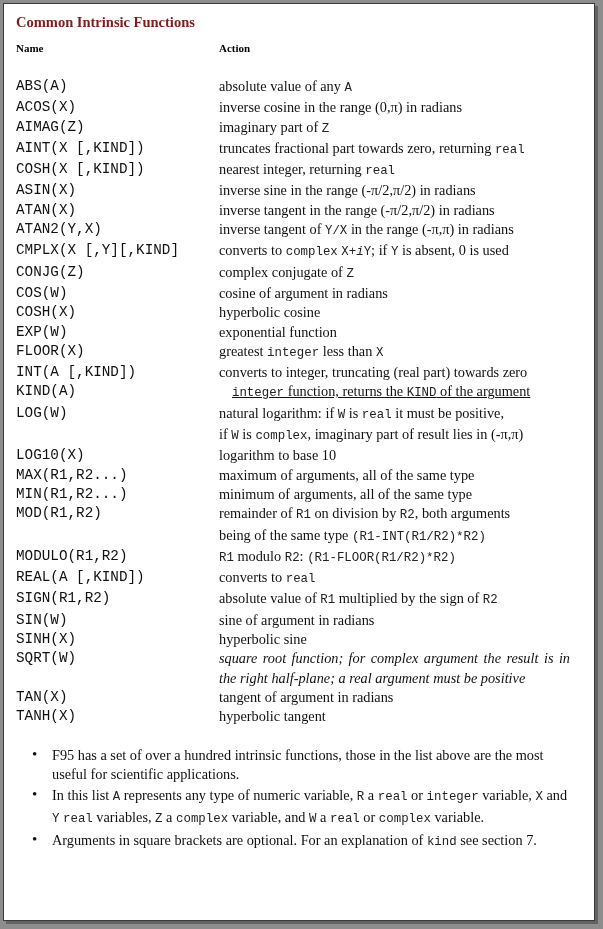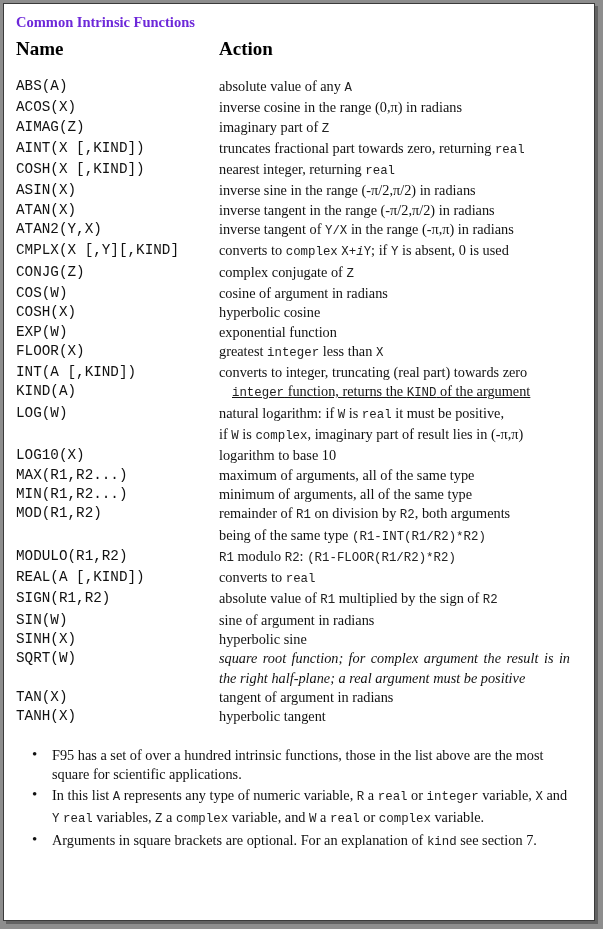--- a/index.html
+++ b/index.html
@@ -28,37 +28,37 @@
   }
 
   .inner {
     padding: 9px 12px 0 12px;
   }
 
   .title {
     font-family: "Liberation Serif", "DejaVu Serif", serif;
     font-weight: bold;
     font-size: 14.5px;
-    color: #6d28d9;
+    color: #7f1d1d;
     line-height: 18px;
     margin: 0 0 8px 0;
   }
 
   table.fn {
     border-collapse: collapse;
     width: 100%;
     table-layout: fixed;
   }
   table.fn col.c-name { width: 203px; }
   table.fn col.c-act  { width: auto; }
 
   table.fn th {
     text-align: left;
     font-weight: bold;
-    font-size: 19px;
+    font-size: 11px;
     font-family: "Liberation Serif", "DejaVu Serif", serif;
     padding: 0 0 2px 0;
     line-height: 19px;
     vertical-align: top;
   }
 
   .gaprow td { height: 17px; padding: 0; font-size: 1px; line-height: 1px; }
 
   table.fn td {
     vertical-align: top;
@@ -250,19 +250,19 @@
             <td class="act">tangent of argument in radians</td>
           </tr>
           <tr>
             <td class="name">TANH(X)</td>
             <td class="act">hyperbolic tangent</td>
           </tr>
         </tbody>
     </table>
 
     <ul class="notes">
-        <li><span class="bullet">•</span><span>F95 has a set of over a hundred intrinsic functions, those in the list above are the most square for scientific applications.</span></li>
+        <li><span class="bullet">•</span><span>F95 has a set of over a hundred intrinsic functions, those in the list above are the most useful for scientific applications.</span></li>
         <li><span class="bullet">•</span><span>In this list <code>A</code> represents any type of numeric variable, <code>R</code> a <code>real</code> or <code>integer</code> variable, <code>X</code> and <code>Y</code> <code>real</code> variables, <code>Z</code> a <code>complex</code> variable, and <code>W</code> a <code>real</code> or <code>complex</code> variable.</span></li>
         <li><span class="bullet">•</span><span>Arguments in square brackets are optional. For an explanation of <code>kind</code> see section 7.</span></li>
       </ul>
 
   </div>
 </div>
 
 </body></html>

